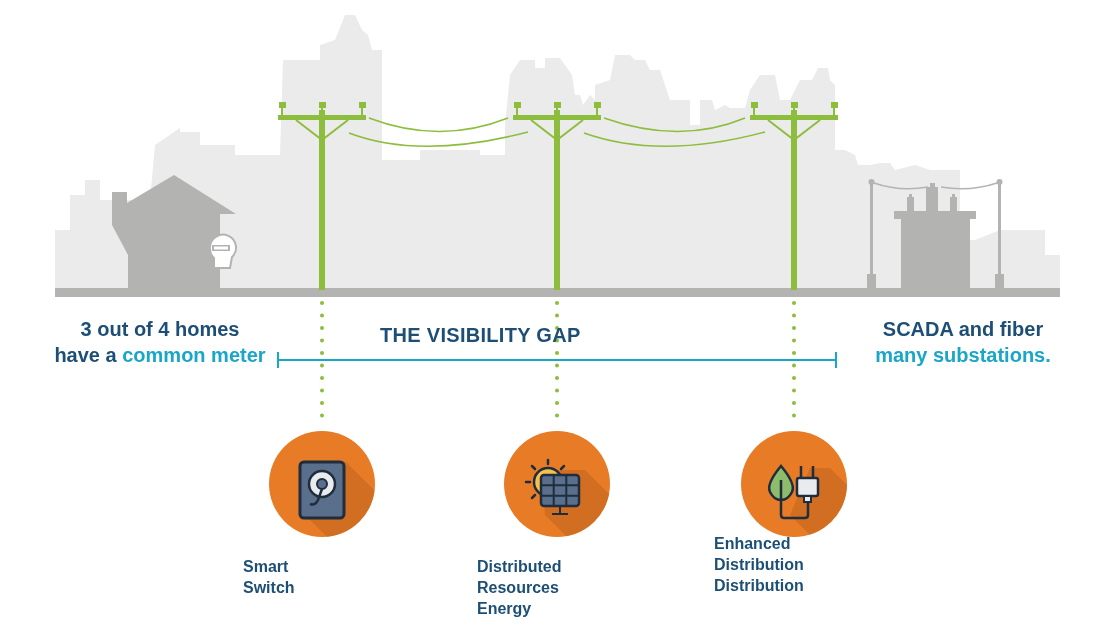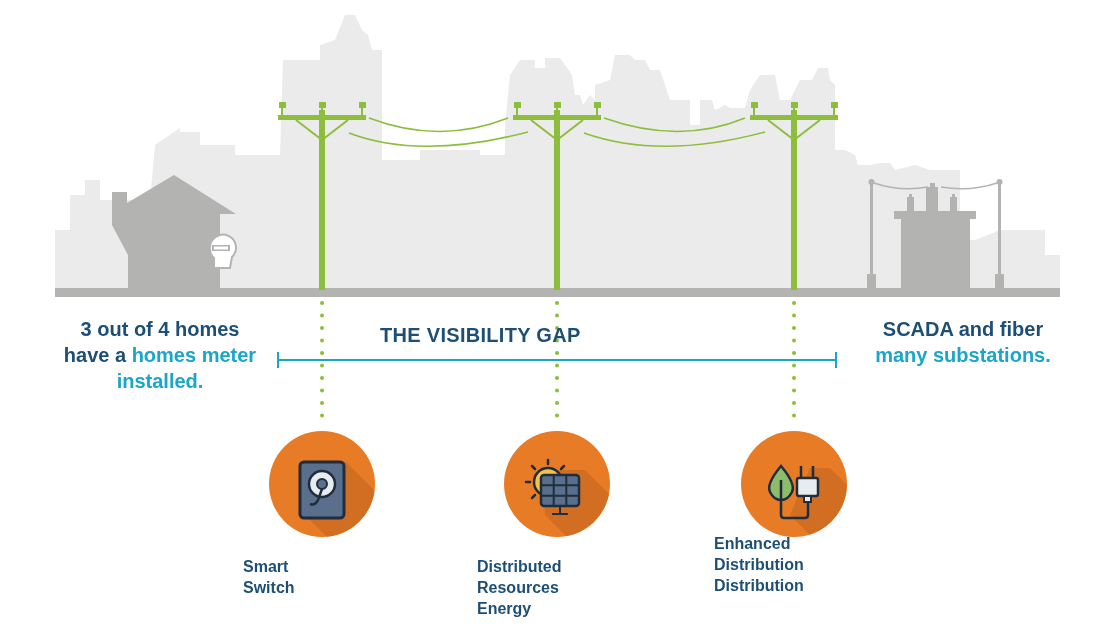--- a/index.html
+++ b/index.html
@@ -201,22 +201,21 @@
       <line x1="801" y1="466" x2="801" y2="478" stroke="#1f2d3d" stroke-width="2.5"></line>
       <line x1="813" y1="466" x2="813" y2="478" stroke="#1f2d3d" stroke-width="2.5"></line>
       <rect x="797" y="478" width="21" height="18" rx="2" fill="#e9ecef" stroke="#1f2d3d" stroke-width="2.5"></rect>
       <rect x="804" y="496" width="7" height="6" fill="#e9ecef" stroke="#1f2d3d" stroke-width="2"></rect>
     </g>
   </g>
 </svg>
 
 <div id="left-text" class="txt">
   <div class="dark">3 out of 4 homes</div>
-  <div><span class="dark">have a </span><span class="light">homes meter</span></div>
-  <div class="light">installed.</div>
+  <div><span class="dark">have a </span><span class="light">common meter</span></div>
 </div>
 
 <div id="right-text" class="txt">
   <div class="dark">SCADA and fiber</div>
   <div class="light">many substations.</div>
 </div>
 
 <div id="gap-title">THE VISIBILITY GAP</div>
 
 <div id="label-0" class="label">

